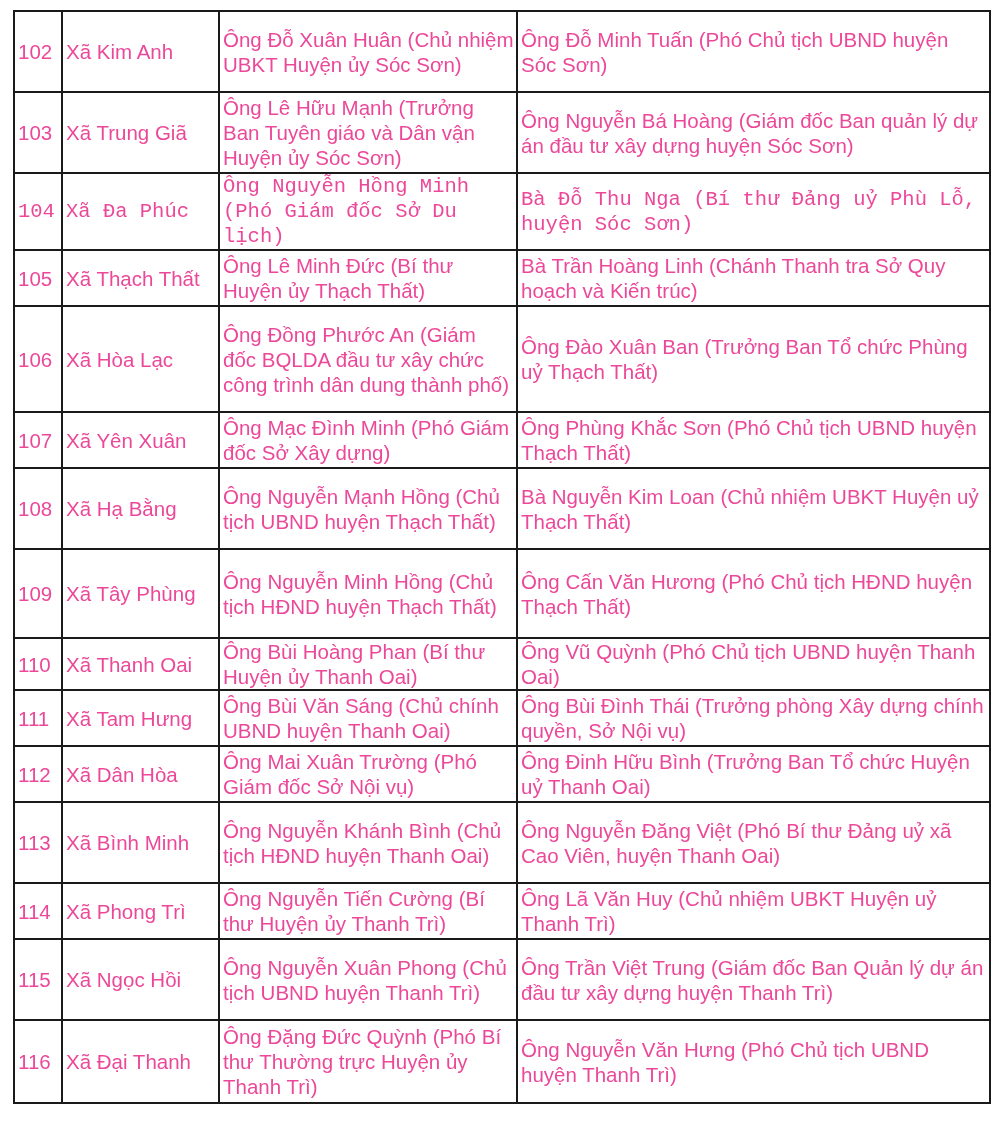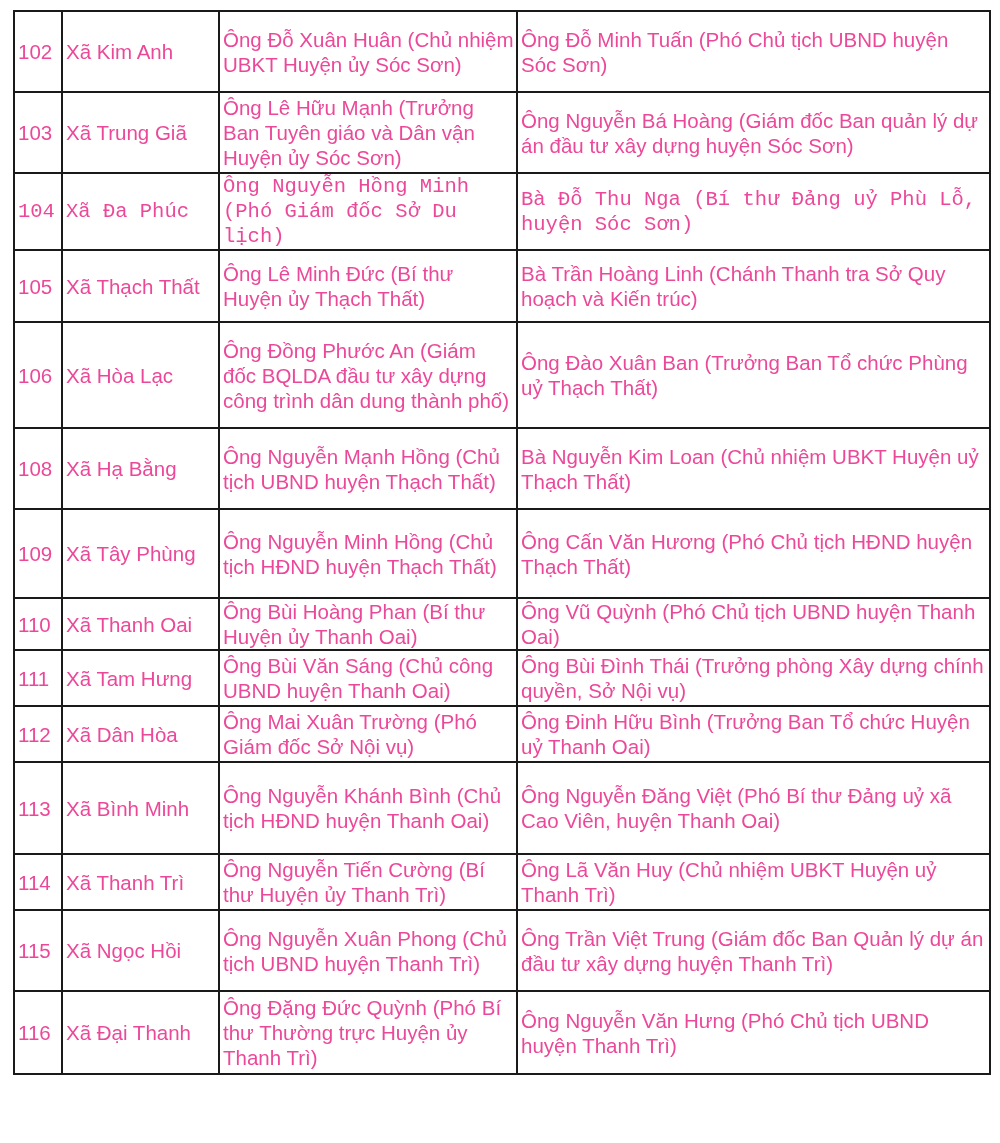--- a/index.html
+++ b/index.html
@@ -49,31 +49,37 @@
       <td>Xã Trung Giã</td>
       <td>Ông Lê Hữu Mạnh (Trưởng Ban Tuyên giáo và Dân vận Huyện ủy Sóc Sơn)</td>
       <td>Ông Nguyễn Bá Hoàng (Giám đốc Ban quản lý dự án đầu tư xây dựng huyện Sóc Sơn)</td>
     </tr>
     <tr style="height: 56px; font-family: Liberation Mono, monospace;">
       <td class="num">104</td>
       <td>Xã Đa Phúc</td>
       <td>Ông Nguyễn Hồng Minh (Phó Giám đốc Sở Du lịch)</td>
       <td>Bà Đỗ Thu Nga (Bí thư Đảng uỷ Phù Lỗ, huyện Sóc Sơn)</td>
     </tr>
-    <tr style="height: 72px;">
+    <tr style="height: 56px;">
       <td class="num">105</td>
       <td>Xã Thạch Thất</td>
       <td>Ông Lê Minh Đức (Bí thư Huyện ủy Thạch Thất)</td>
       <td>Bà Trần Hoàng Linh (Chánh Thanh tra Sở Quy hoạch và Kiến trúc)</td>
     </tr>
     <tr style="height: 106px;">
       <td class="num">106</td>
       <td>Xã Hòa Lạc</td>
-      <td>Ông Đồng Phước An (Giám đốc BQLDA đầu tư xây dựng công trình dân dung thành phố)</td>
+      <td>Ông Đồng Phước An (Giám đốc BQLDA đầu tư xây chức công trình dân dung thành phố)</td>
       <td>Ông Đào Xuân Ban (Trưởng Ban Tổ chức Phùng uỷ Thạch Thất)</td>
+    </tr>
+    <tr style="height: 56px;">
+      <td class="num">107</td>
+      <td>Xã Yên Xuân</td>
+      <td>Ông Mạc Đình Minh (Phó Giám đốc Sở Xây dựng)</td>
+      <td>Ông Phùng Khắc Sơn (Phó Chủ tịch UBND huyện Thạch Thất)</td>
     </tr>
     <tr style="height: 81px; border-radius: 17px;">
       <td class="num">108</td>
       <td>Xã Hạ Bằng</td>
       <td>Ông Nguyễn Mạnh Hồng (Chủ tịch UBND huyện Thạch Thất)</td>
       <td>Bà Nguyễn Kim Loan (Chủ nhiệm UBKT Huyện uỷ Thạch Thất)</td>
     </tr>
     <tr style="height: 89px;">
       <td class="num">109</td>
       <td>Xã Tây Phùng</td>
@@ -82,38 +88,38 @@
     </tr>
     <tr style="height: 40px;">
       <td class="num">110</td>
       <td>Xã Thanh Oai</td>
       <td>Ông Bùi Hoàng Phan (Bí thư Huyện ủy Thanh Oai)</td>
       <td>Ông Vũ Quỳnh (Phó Chủ tịch UBND huyện Thanh Oai)</td>
     </tr>
     <tr style="height: 56px;">
       <td class="num">111</td>
       <td>Xã Tam Hưng</td>
-      <td>Ông Bùi Văn Sáng (Chủ công UBND huyện Thanh Oai)</td>
+      <td>Ông Bùi Văn Sáng (Chủ chính UBND huyện Thanh Oai)</td>
       <td>Ông Bùi Đình Thái (Trưởng phòng Xây dựng chính quyền, Sở Nội vụ)</td>
     </tr>
     <tr style="height: 56px; padding-left: 46px;">
       <td class="num">112</td>
       <td>Xã Dân Hòa</td>
       <td>Ông Mai Xuân Trường (Phó Giám đốc Sở Nội vụ)</td>
       <td>Ông Đinh Hữu Bình (Trưởng Ban Tổ chức Huyện uỷ Thanh Oai)</td>
     </tr>
-    <tr style="height: 92px;">
+    <tr style="height: 81px;">
       <td class="num">113</td>
       <td>Xã Bình Minh</td>
       <td>Ông Nguyễn Khánh Bình (Chủ tịch HĐND huyện Thanh Oai)</td>
       <td>Ông Nguyễn Đăng Việt (Phó Bí thư Đảng uỷ xã Cao Viên, huyện Thanh Oai)</td>
     </tr>
     <tr style="height: 56px; margin-top: 47px;">
       <td class="num">114</td>
-      <td>Xã Thanh Trì</td>
+      <td>Xã Phong Trì</td>
       <td>Ông Nguyễn Tiến Cường (Bí thư Huyện ủy Thanh Trì)</td>
       <td>Ông Lã Văn Huy (Chủ nhiệm UBKT Huyện uỷ Thanh Trì)</td>
     </tr>
     <tr style="height: 81px;">
       <td class="num">115</td>
       <td>Xã Ngọc Hồi</td>
       <td>Ông Nguyễn Xuân Phong (Chủ tịch UBND huyện Thanh Trì)</td>
       <td>Ông Trần Việt Trung (Giám đốc Ban Quản lý dự án đầu tư xây dựng huyện Thanh Trì)</td>
     </tr>
     <tr style="height: 83px;">

